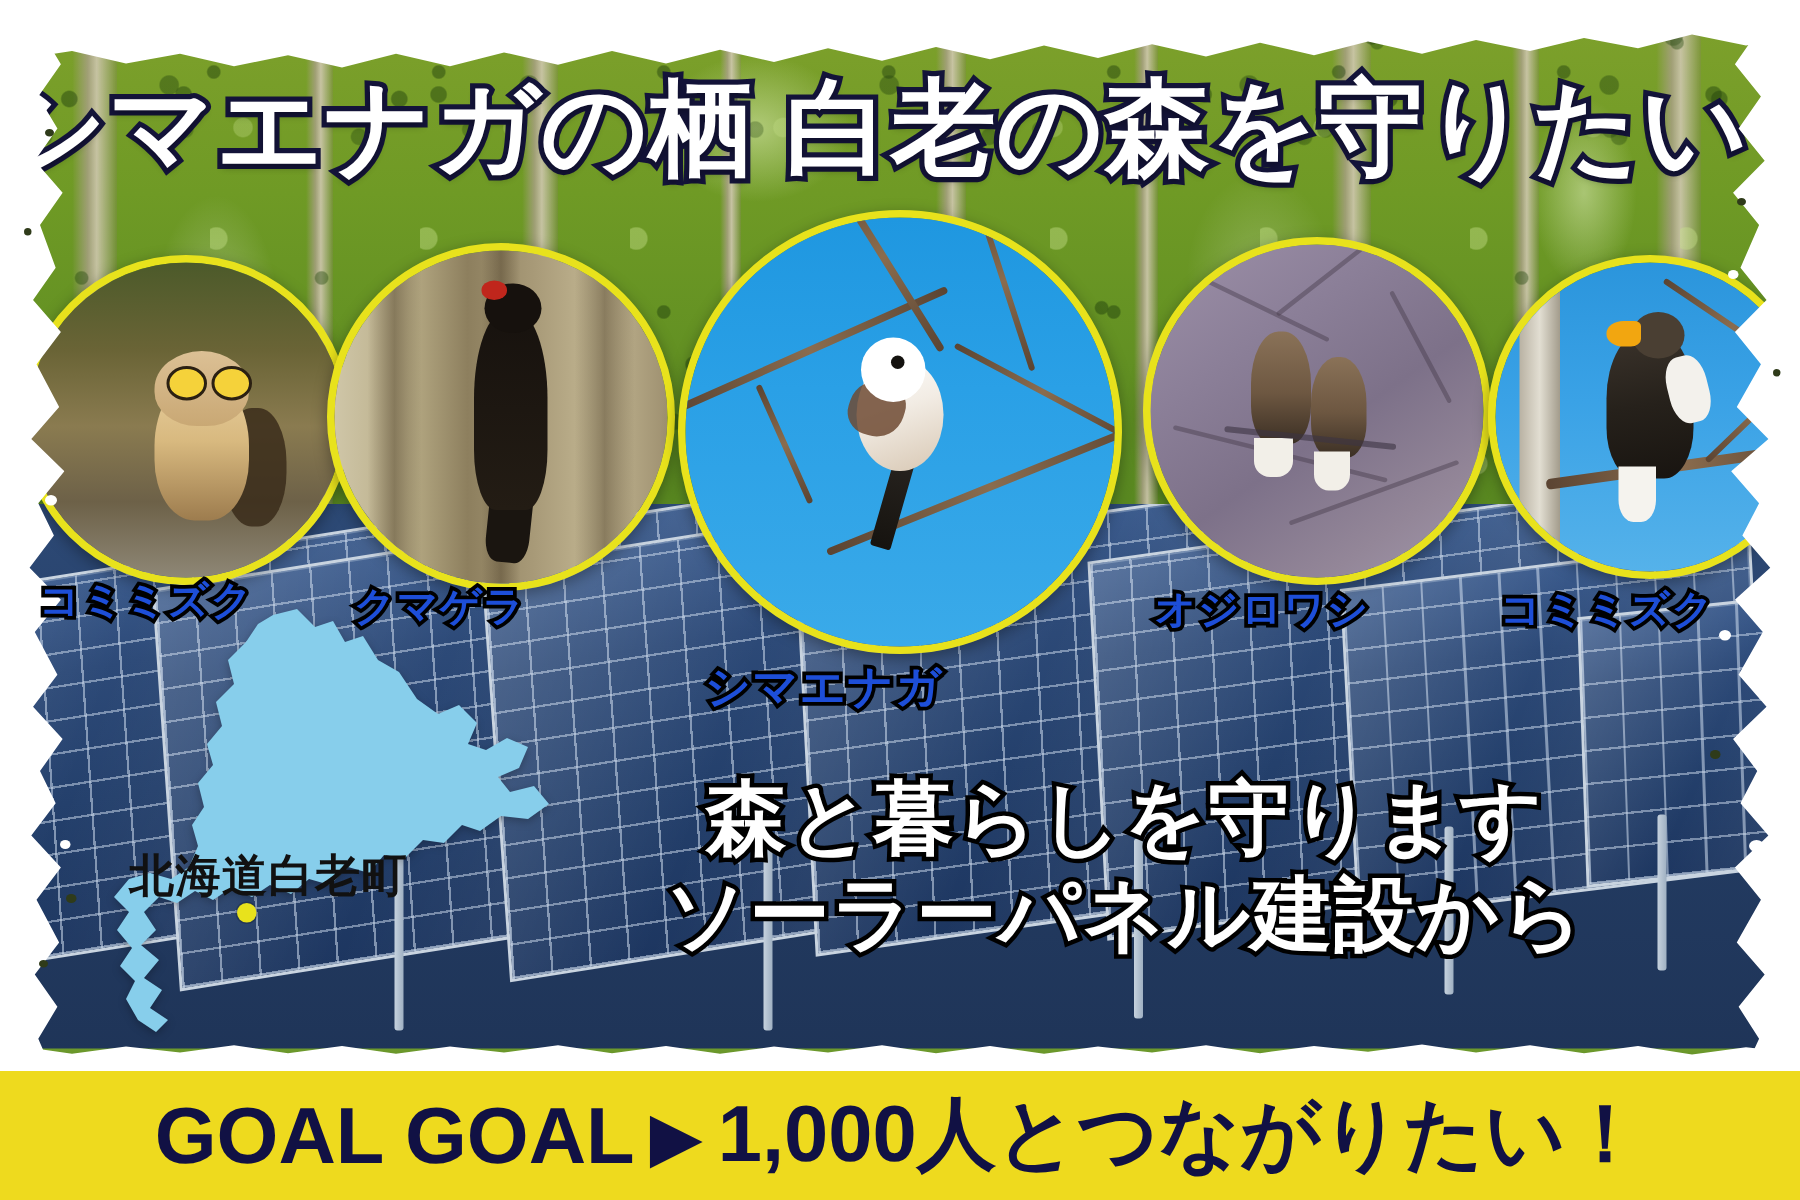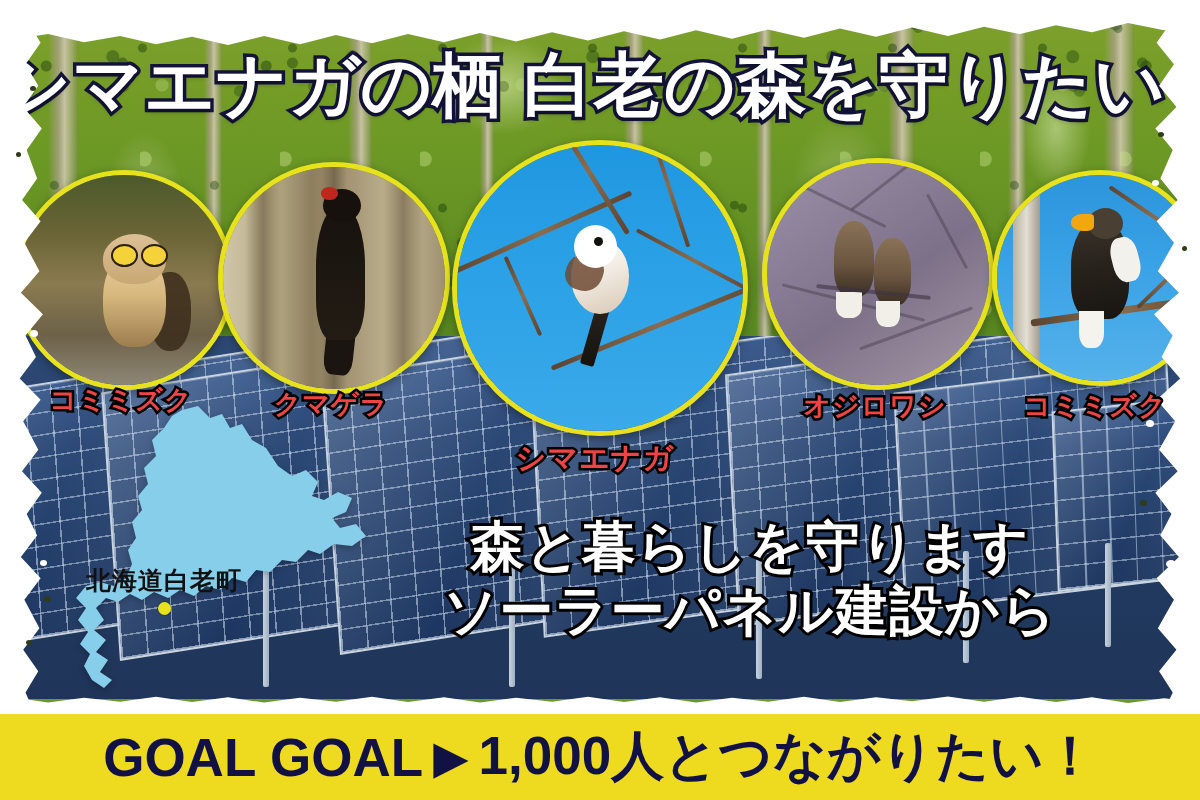--- a/index.html
+++ b/index.html
@@ -169,25 +169,24 @@
     border:5px solid #e8e21c;
     overflow:hidden;
     box-shadow:0 3px 10px rgba(0,0,0,.35);
   }
   .bird-scene{position:absolute; inset:0;}
 
   .bird-label{
     position:absolute;
     white-space:nowrap;
     font-weight:700;
-    color:#ef4444;
+    color:#1d4ed8;
     -webkit-text-stroke:5px #000000;
     paint-order:stroke fill;
     letter-spacing:1px;
-    text-align:center;
     z-index:6;
   }
 
   
   .sc-owl{background:linear-gradient(180deg,#4c5a2a 0%,#6a6436 28%,#8a7b50 52%,#6d6148 76%,#8e8776 100%);}
   .owl-body{
     position:absolute; left:40%; top:36%; width:30%; height:46%;
     border-radius:48% 48% 42% 42%;
     background:linear-gradient(180deg,#e8cfa0 0%,#d8b97f 45%,#9d7c4e 100%);
   }
@@ -252,21 +251,21 @@
   .map-wrap{
     position:absolute;
     left:70px; top:404px;
     width:318px; height:286px;
     z-index:4;
   }
   .map-svg{display:block; width:100%; height:100%; filter:drop-shadow(0 2px 3px rgba(0,0,0,.25));}
   .map-label{
     position:absolute;
     left:16px; top:160px;
-    font-size:25px;
+    font-size:30px;
     font-weight:700;
     color:#111111;
     letter-spacing:1px;
     white-space:nowrap;
   }
   .map-dot{
     position:absolute;
     left:88px; top:198px;
     width:13px; height:13px;
     border-radius:50%;

